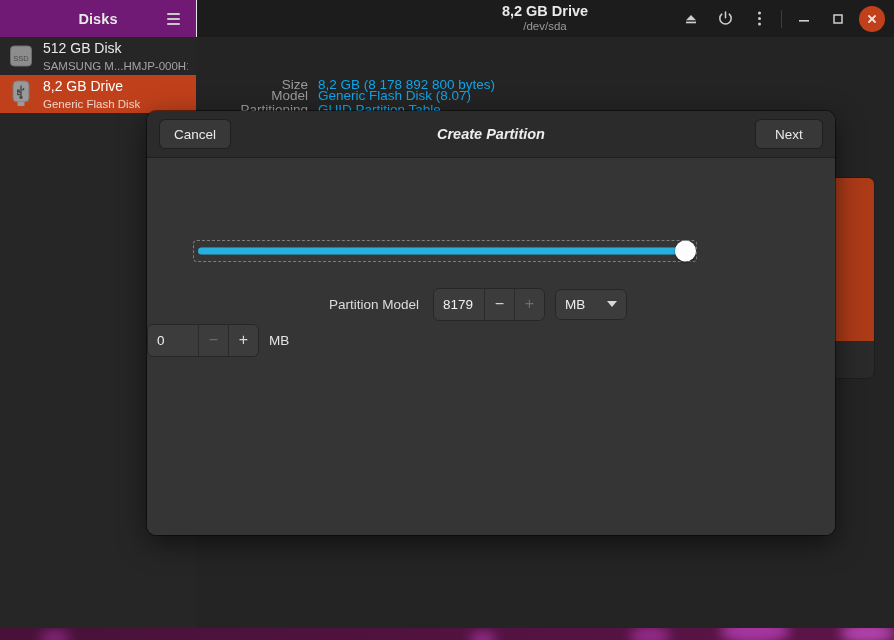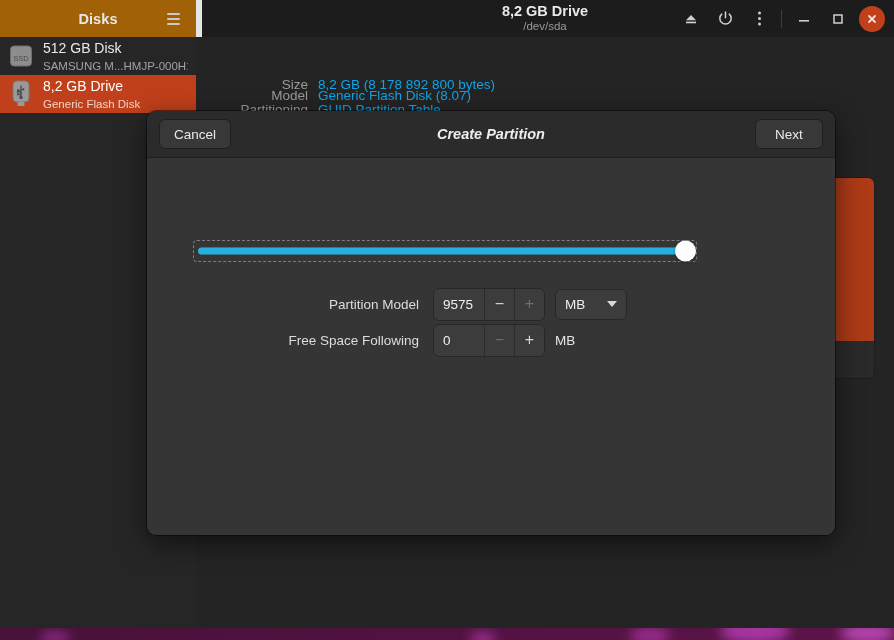--- a/index.html
+++ b/index.html
@@ -46,22 +46,22 @@
     position: absolute;
     left: 0; top: 0;
     width: 894px; height: 37px;
     background: #1c1c1c;
     border-bottom: 1px solid #151515;
   }
   #titlebar-left {
     position: absolute;
     left: 0; top: 0;
     width: 196px; height: 37px;
-    background: #a16207;
-    border-right: 6px solid #e5e5e5;
+    background: #701a75;
+    border-right: 1px solid #e5e5e5;
     display: flex;
     align-items: center;
     justify-content: center;
   }
   .hdr-title {
     font-size: 14.5px;
     font-weight: bold;
     color: #e8e8e8;
     letter-spacing: .1px;
   }
@@ -543,32 +543,31 @@
 
       <div id="size-slider">
         <div id="slider-track"></div>
         <div id="slider-fill"></div>
         <div id="slider-handle"></div>
       </div>
 
       <div class="form-row" style="top:130px;">
         <span class="form-label">Partition Model</span>
         <span class="spin">
-          <span class="spin-entry">9575</span>
+          <span class="spin-entry">8179</span>
           <span class="spin-btn">−</span>
           <span class="spin-btn dim">+</span>
         </span>
         <span class="unit-combo">
           <span>MB</span>
           <span class="caret"></span>
         </span>
       </div>
 
       <div class="form-row" style="top:166px;">
-        <span class="form-label">Free Space Following</span>
         <span class="spin">
           <span class="spin-entry">0</span>
           <span class="spin-btn dim">−</span>
           <span class="spin-btn">+</span>
         </span>
         <span class="unit-plain">MB</span>
       </div>
 
     </div>
   </div>

